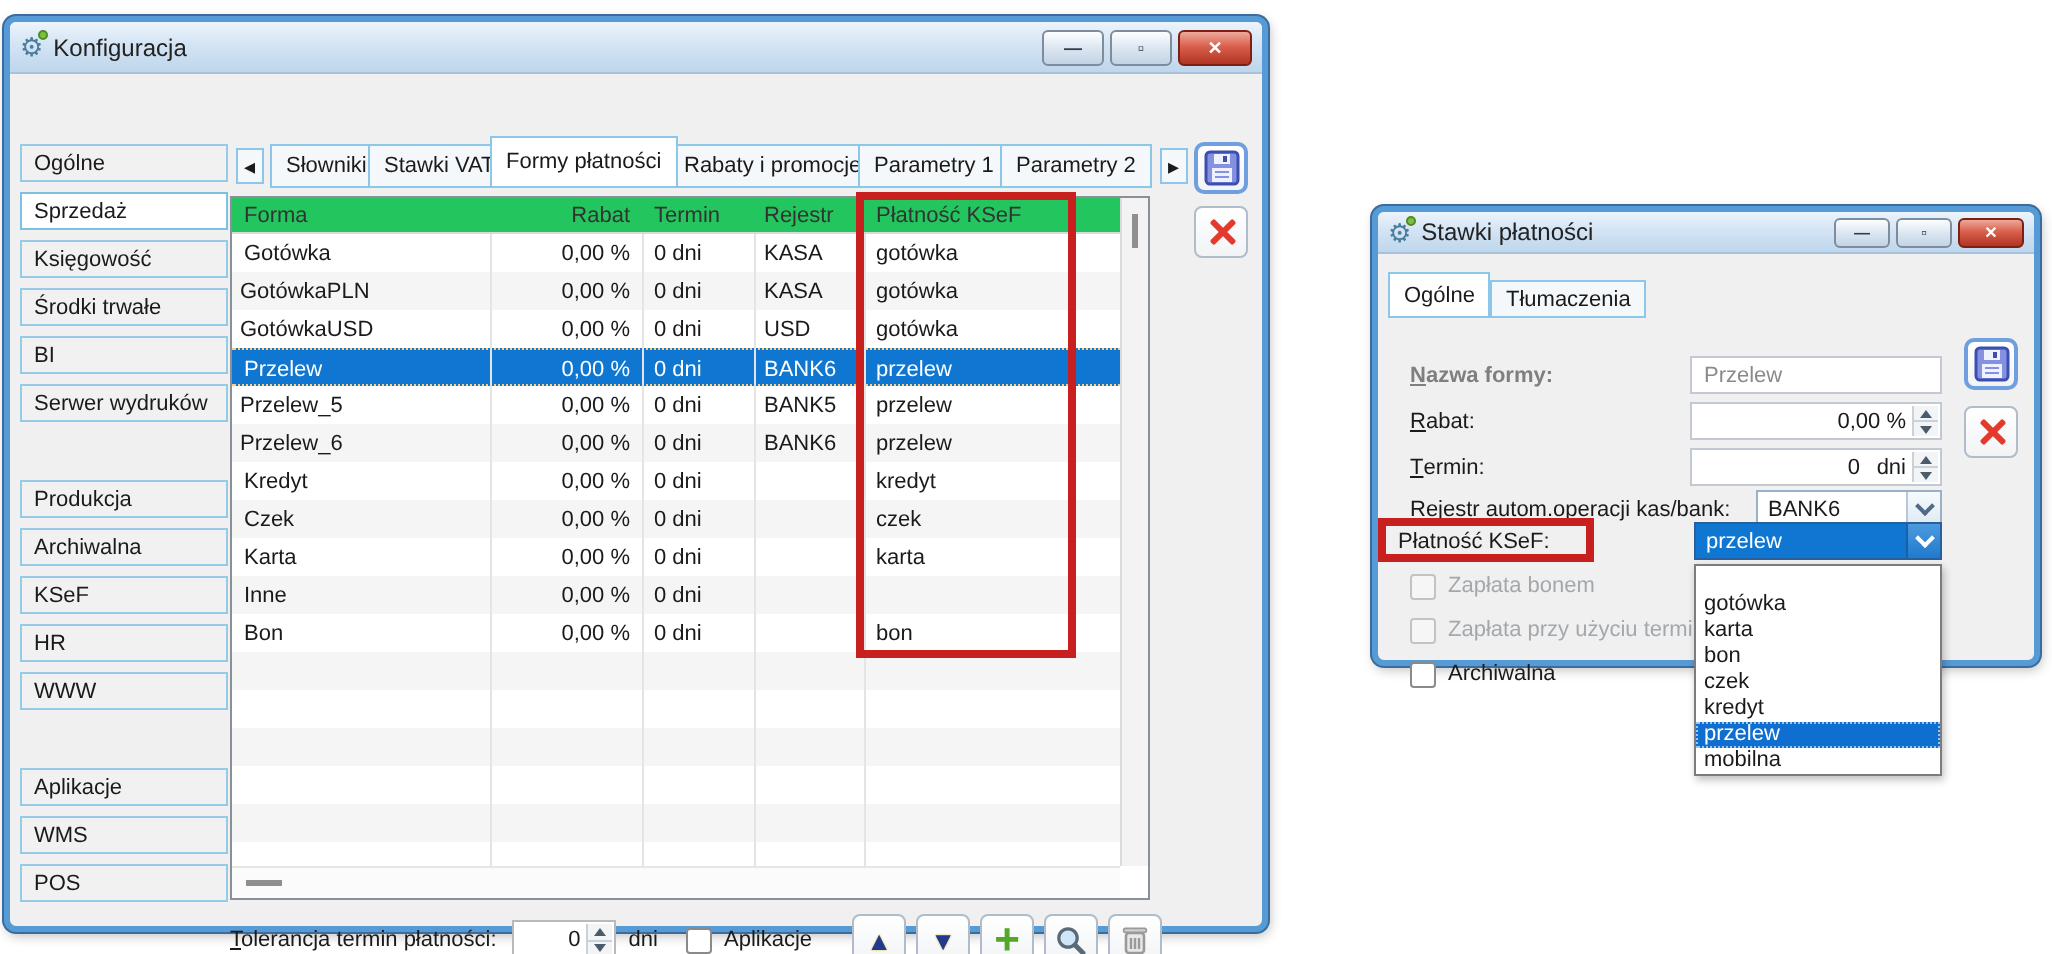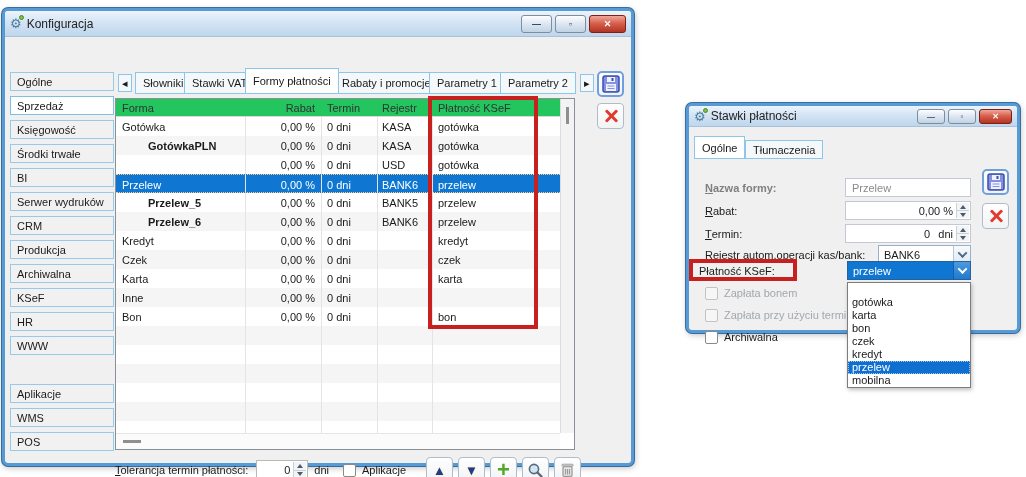--- a/index.html
+++ b/index.html
@@ -54,21 +54,21 @@
   #winL .body { position:relative; width:100%; height:426px; }
 
   .table-wrap { position:absolute; left:110px; top:61px; width:460px; height:352px; border:1px solid #8a9097; background:#fff; }
   .thead { position:absolute; left:0; top:0; right:14px; height:18px; background:#22c55e; border-bottom:1px solid #d9d9d9; z-index:2; }
   .hcell { position:absolute; top:0; height:18px; display:flex; align-items:center; color:#333; }
   .trow { position:absolute; left:0; right:14px; height:19px; }
   .trow.even { background:#f5f5f5; }
   .trow.selected { background:#0f77d1; color:#fff; border-top:1px dotted #ffcf7e; border-bottom:1px dotted #ffcf7e; }
   .tcell { position:absolute; top:0; height:19px; display:flex; align-items:center; overflow:hidden; white-space:nowrap; }
   .c-forma   { left:6px;  width:120px; }
-  .c-forma.ind { left:32px; width:106px;font-weight:bold; }
+  .c-forma.ind { left:4px; width:106px; }
   .c-rabat   { left:129px; width:70px; justify-content:flex-end; }
   .c-termin  { left:211px; width:48px; }
   .c-rejestr { left:266px; width:48px; }
   .c-ksef    { left:322px; width:118px; }
   .colline { position:absolute; top:0; bottom:16px; width:1px; background:#e4e4e4; z-index:1; }
   .band { position:absolute; left:0; right:14px; top:227px; bottom:16px;
           background:repeating-linear-gradient(#f5f5f5 0 19px, #ffffff 19px 38px); }
   .vscroll { position:absolute; right:0; top:0; bottom:16px; width:14px; background:#f3f3f3; border-left:1px solid #dcdcdc; }
   .vthumb { position:absolute; left:5px; top:8px; width:3px; height:17px; background:#8f8f8f; }
   .hscroll { position:absolute; left:0; right:14px; bottom:0; height:16px; background:#fbfbfb; border-top:1px solid #e6e6e6; }
@@ -114,21 +114,20 @@
       </span>
     </div>
     <div class="body">
 
       <div class="sidebtn" style="top:35px">Ogólne</div>
       <div class="sidebtn active" style="top:59px">Sprzedaż</div>
       <div class="sidebtn" style="top:83px">Księgowość</div>
       <div class="sidebtn" style="top:107px">Środki trwałe</div>
       <div class="sidebtn" style="top:131px">BI</div>
       <div class="sidebtn" style="top:155px">Serwer wydruków</div>
-      <div class="sidebtn" style="top:179px">CRM</div>
       <div class="sidebtn" style="top:203px">Produkcja</div>
       <div class="sidebtn" style="top:227px">Archiwalna</div>
       <div class="sidebtn" style="top:251px">KSeF</div>
       <div class="sidebtn" style="top:275px">HR</div>
       <div class="sidebtn" style="top:299px">WWW</div>
       <div class="sidebtn" style="top:347px">Aplikacje</div>
       <div class="sidebtn" style="top:371px">WMS</div>
       <div class="sidebtn" style="top:395px">POS</div>
 
       <div class="tabbtn" style="left:113px; top:37px; height:18px; width:14px; padding:0 3px;">◂</div>
@@ -176,20 +175,21 @@
           <div class="tcell c-ksef">gotówka</div>
         </div>
         <div class="trow even" style="top:37px">
           <div class="tcell c-forma ind">GotówkaPLN</div>
           <div class="tcell c-rabat">0,00 %</div>
           <div class="tcell c-termin">0 dni</div>
           <div class="tcell c-rejestr">KASA</div>
           <div class="tcell c-ksef">gotówka</div>
         </div>
         <div class="trow" style="top:56px">
+          <div class="tcell c-forma ind">GotówkaUSD</div>
           <div class="tcell c-rabat">0,00 %</div>
           <div class="tcell c-termin">0 dni</div>
           <div class="tcell c-rejestr">USD</div>
           <div class="tcell c-ksef">gotówka</div>
         </div>
         <div class="trow selected" style="top:75px">
           <div class="tcell c-forma">Przelew</div>
           <div class="tcell c-rabat">0,00 %</div>
           <div class="tcell c-termin">0 dni</div>
           <div class="tcell c-rejestr">BANK6</div>

